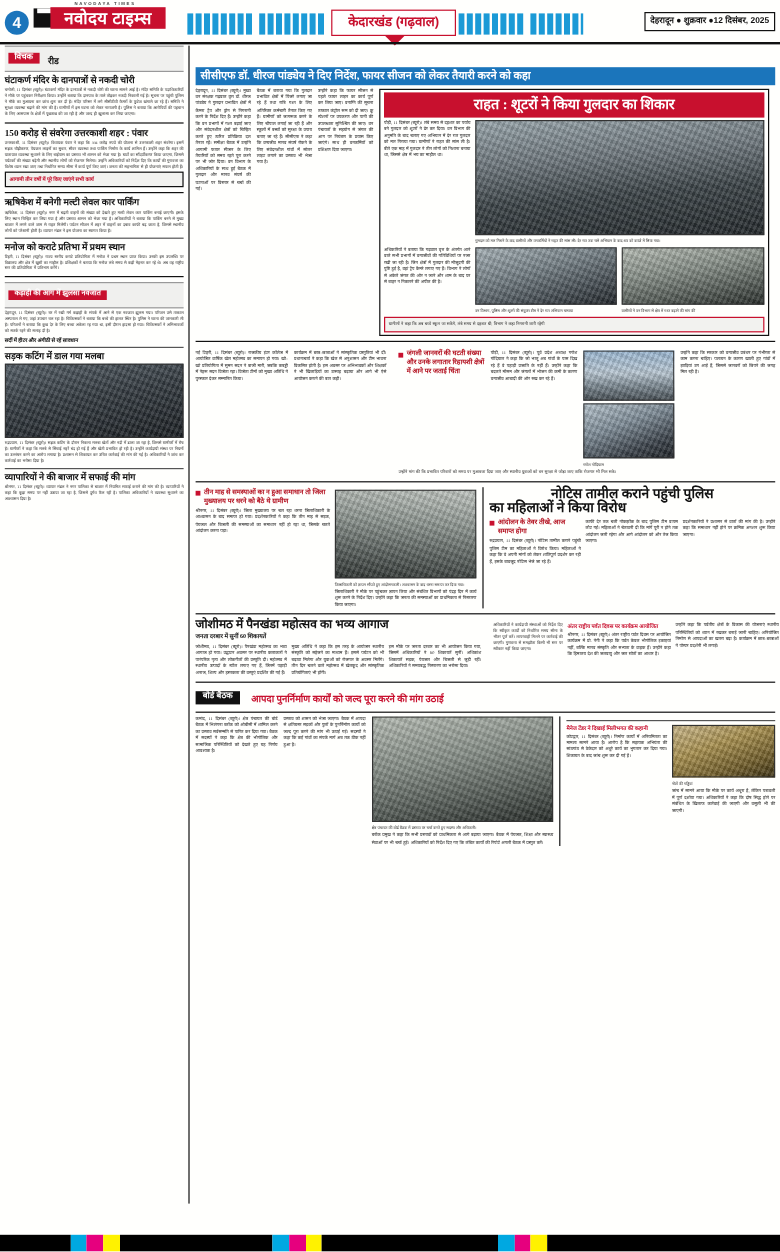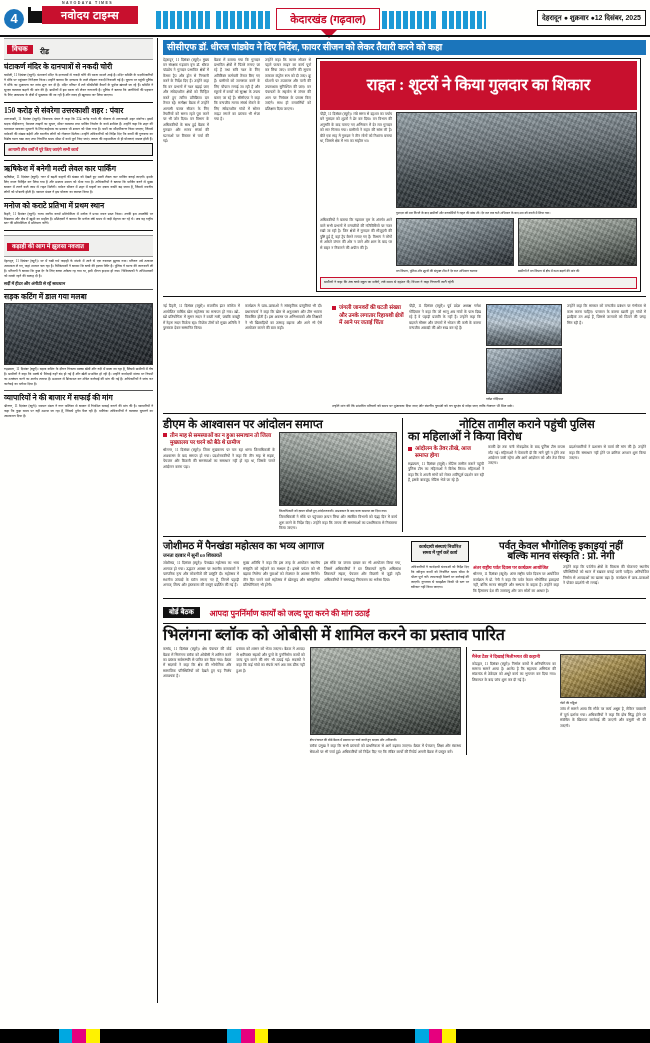--- a/index.html
+++ b/index.html
@@ -24,21 +24,21 @@
   }
   .logo-block { position:absolute; left:28px; top:-6px; width:122px; height:30px; }
   .logo-kicker {
     position:absolute; left:34px; top:-1px; font-size:3.6px; letter-spacing:1.4px;
     color:#444; font-weight:bold; white-space:nowrap;
   }
   .logo-sq { position:absolute; left:0px; top:5px; width:16px; height:16px; background:#111; }
   .logo-sq:after{ content:""; position:absolute; left:3px; top:0px; width:13px; height:4px; background:#fff;}
   .logo-name {
     position:absolute; left:14px; top:4px; height:18px; min-width:96px;
-    background:#c8102e; color:#fff; font-size:11px; font-weight:bold;
+    background:#c8102e; color:#fff; font-size:14px; font-weight:bold;
     line-height:18px; text-align:center; padding:0 4px; letter-spacing:.3px;
   }
   .bars { position:absolute; top:3px; height:18px; overflow:hidden; white-space:nowrap; }
   .bars span { display:inline-block; width:5px; height:18px; background:#1b9ad6; margin-right:2px; vertical-align:top; }
   .bars-left { left:156px; width:118px; }
   .bars-right { left:382px; width:104px; }
   .edition-tab {
     position:absolute; left:276px; top:0px; width:104px; height:22px;
     border:1px solid #c8102e; background:#fff; text-align:center;
   }
@@ -87,21 +87,21 @@
     background:#f0f0ee; padding:1px 3px; margin-bottom:3px;
   }
   .sb-head .chip { font-size:7px; padding:0px 5px; }
   .sb-head .sfx { font-size:7.5px; font-weight:bold; color:#111; margin-left:3px;
     font-family:"Liberation Serif",serif;}
 
   
   .h-lead { font-size:20.5px; letter-spacing:-.2px; }
   .h-sub-bar {
     background:#1b75bb; color:#fff; font-size:9.2px; font-weight:bold;
-    padding:1.5px 4px; margin-top:2px; font-family:"Liberation Serif",serif; line-height:1.25;
+    padding:1.5px 4px; margin-top:18px; font-family:"Liberation Serif",serif; line-height:1.25;
   }
   .h-2 { font-size:14px; }
   .h-3 { font-size:11.5px; }
   .h-4 { font-size:10px; }
   .h-5 { font-size:8.5px; }
   .h-sb { font-size:7.6px; }
 
   
   .photo { position:relative; overflow:hidden; background:#7d868c; }
   .photo .grain {
@@ -249,21 +249,21 @@
 
           <div style="width:148px;">
             <div class="flx" style="gap:5px;">
               <div style="width:46px" class="body-txt">देहरादून, 11 दिसंबर (ब्यूरो)। मुख्य वन संरक्षक गढ़वाल वृत्त डॉ. धीरज पांड्येय ने गुलदार प्रभावित क्षेत्रों में कैमरा ट्रैप और ड्रोन से निगरानी करने के निर्देश दिए हैं। उन्होंने कहा कि वन प्रभागों में गश्त बढ़ाई जाए और संवेदनशील क्षेत्रों को चिन्हित करते हुए त्वरित प्रतिक्रिया दल तैनात रहें। समीक्षा बैठक में उन्होंने आगामी फायर सीजन के लिए तैयारियों को समय रहते पूरा करने पर भी जोर दिया। वन विभाग के अधिकारियों के साथ हुई बैठक में गुलदार और मानव संघर्ष की घटनाओं पर विस्तार से चर्चा की गई।</div>
               <div style="width:46px" class="body-txt">बैठक में बताया गया कि गुलदार प्रभावित क्षेत्रों में पिंजरे लगाए जा रहे हैं तथा रात्रि गश्त के लिए अतिरिक्त कर्मचारी तैनात किए गए हैं। ग्रामीणों को जागरूक करने के लिए चौपाल लगाई जा रही हैं और स्कूलों में बच्चों को सुरक्षा के उपाय बताए जा रहे हैं। सीसीएफ ने कहा कि वन्यजीव मानव संघर्ष रोकने के लिए संवेदनशील गांवों में सोलर लाइट लगाने का प्रस्ताव भी भेजा गया है।</div>
               <div style="width:46px" class="body-txt">उन्होंने कहा कि फायर सीजन से पहले फायर लाइन का कार्य पूर्ण कर लिया जाए। वनाग्नि की सूचना तत्काल कंट्रोल रूम को दी जाए। क्रू स्टेशनों पर उपकरण और पानी की उपलब्धता सुनिश्चित की जाए। वन पंचायतों के सहयोग से जंगल की आग पर नियंत्रण के प्रयास किए जाएंगे। साथ ही वनकर्मियों को प्रशिक्षण दिया जाएगा।</div>
             </div>
           </div>
 
           <div style="width:325px;" class="boxed">
-            <div class="hl" style="font-size:16px;background:#c8102e;color:#fff;padding:16px 3px;text-align:center">राहत : शूटरों ने किया गुलदार का शिकार</div>
+            <div class="hl" style="font-size:12px;background:#c8102e;color:#fff;padding:4px 3px;text-align:center">राहत : शूटरों ने किया गुलदार का शिकार</div>
 
             <div class="flx mt2" style="gap:4px;">
               <div style="width:72px" class="body-txt">पौड़ी, 11 दिसंबर (ब्यूरो)। लंबे समय से दहशत का पर्याय बने गुलदार को शूटरों ने ढेर कर दिया। वन विभाग की अनुमति के बाद चलाए गए अभियान में देर रात गुलदार को मार गिराया गया। ग्रामीणों ने राहत की सांस ली है। बीते एक माह में गुलदार ने तीन लोगों को निशाना बनाया था, जिससे क्षेत्र में भय का माहौल था।</div>
               <div style="width:241px">
                 <div class="photo ph-crowd" style="height:96px">
                   <div class="grain"></div>
                     <div class="frame"></div>
                 </div>
                 <div class="photo-cap mt2">गुलदार को मार गिराने के बाद ग्रामीणों और वनकर्मियों ने राहत की सांस ली। देर रात तक चले अभियान के बाद शव को कब्जे में लिया गया।</div>
               </div>
@@ -328,21 +328,20 @@
           </div>
           <div class="body-txt mt2" style="font-size:3.4px">उन्होंने मांग की कि प्रभावित परिवारों को समय पर मुआवजा दिया जाए और स्थानीय युवाओं को वन सुरक्षा से जोड़ा जाए ताकि रोजगार भी मिल सके।</div>
         </div>
       </div>
 
       <hr class="thick">
 
       <div class="flx" style="gap:5px;">
 
         <div style="width:238px;">
-          <div class="hl h-3">डीएम के आश्वासन पर आंदोलन समाप्त</div>
           <div class="flx mt2" style="gap:4px;">
             <div style="width:112px">
               <div class="bul">तीन माह से समस्याओं का न हुआ समाधान तो जिला मुख्यालय पर धरने को बैठे थे ग्रामीण</div>
               <div class="body-txt mt2">श्रीनगर, 11 दिसंबर (ब्यूरो)। जिला मुख्यालय पर चल रहा धरना जिलाधिकारी के आश्वासन के बाद समाप्त हो गया। प्रदर्शनकारियों ने कहा कि तीन माह से सड़क, पेयजल और बिजली की समस्याओं का समाधान नहीं हो रहा था, जिसके चलते आंदोलन करना पड़ा।</div>
             </div>
             <div style="width:118px">
               <div class="photo ph-hall" style="height:74px">
                 <div class="grain"></div>
                   <div class="frame"></div>
               </div>
@@ -378,49 +377,39 @@
           <div class="flx mt2" style="gap:4px;">
             <div style="width:76px" class="body-txt">जोशीमठ, 11 दिसंबर (ब्यूरो)। पैनखंडा महोत्सव का भव्य आगाज हो गया। उद्घाटन अवसर पर स्थानीय कलाकारों ने पारंपरिक नृत्य और लोकगीतों की प्रस्तुति दी। महोत्सव में स्थानीय उत्पादों के स्टॉल लगाए गए हैं, जिनमें पहाड़ी अनाज, शिल्प और हस्तकला की वस्तुएं प्रदर्शित की गई हैं।</div>
             <div style="width:77px" class="body-txt">मुख्य अतिथि ने कहा कि इस तरह के आयोजन स्थानीय संस्कृति को सहेजने का माध्यम हैं। इससे पर्यटन को भी बढ़ावा मिलेगा और युवाओं को रोजगार के अवसर मिलेंगे। तीन दिन चलने वाले महोत्सव में खेलकूद और सांस्कृतिक प्रतियोगिताएं भी होंगी।</div>
             <div style="width:77px" class="body-txt">इस मौके पर जनता दरबार का भी आयोजन किया गया, जिसमें अधिकारियों ने 60 शिकायतें सुनीं। अधिकांश शिकायतें सड़क, पेयजल और बिजली से जुड़ी रहीं। अधिकारियों ने समयबद्ध निस्तारण का भरोसा दिया।</div>
           </div>
         </div>
 
         <div style="width:1px;background:#111;"></div>
 
         <div style="width:238px;">
-          <div class="flx" style="gap:4px;">
-            <div style="width:58px" class="boxed tint">
-              <div class="kicker-blk" style="font-size:4.6px;text-align:center">कार्यदायी संस्थाएं निर्धारित समय में पूर्ण करें कार्य</div>
-            </div>
-            <div style="width:176px">
-              <div class="hl h-4" style="text-align:center">पर्वत केवल भौगोलिक इकाइयां नहीं</div>
-              <div class="hl h-4" style="text-align:center">बल्कि मानव संस्कृति : प्रो. नेगी</div>
-            </div>
-          </div>
           <div class="flx mt3" style="gap:4px;">
             <div style="width:58px" class="body-txt sm">अधिकारियों ने कार्यदायी संस्थाओं को निर्देश दिए कि स्वीकृत कार्यों को निर्धारित समय सीमा के भीतर पूर्ण करें। लापरवाही मिलने पर कार्रवाई की जाएगी। गुणवत्ता से समझौता किसी भी स्तर पर स्वीकार नहीं किया जाएगा।</div>
             <div style="width:86px">
               <div class="kicker-red" style="font-size:4.6px">अंतर राष्ट्रीय पर्वत दिवस पर कार्यक्रम आयोजित</div>
               <div class="body-txt mt2">श्रीनगर, 11 दिसंबर (ब्यूरो)। अंतर राष्ट्रीय पर्वत दिवस पर आयोजित कार्यक्रम में प्रो. नेगी ने कहा कि पर्वत केवल भौगोलिक इकाइयां नहीं, बल्कि मानव संस्कृति और सभ्यता के वाहक हैं। उन्होंने कहा कि हिमालय देश की जलवायु और जल स्रोतों का आधार है।</div>
             </div>
             <div style="width:86px" class="body-txt">उन्होंने कहा कि पर्वतीय क्षेत्रों के विकास की योजनाएं स्थानीय परिस्थितियों को ध्यान में रखकर बनाई जानी चाहिए। अनियोजित निर्माण से आपदाओं का खतरा बढ़ा है। कार्यक्रम में छात्र–छात्राओं ने पोस्टर प्रदर्शनी भी लगाई।</div>
           </div>
         </div>
       </div>
 
       <hr class="thick">
 
       <div class="chip-row">
         <span class="chip dark">बोर्ड बैठक</span>
         <span class="chip-note">आपदा पुनर्निर्माण कार्यों को जल्द पूरा करने की मांग उठाई</span>
       </div>
 
       <div>
-        <div class="hl" style="font-size:16px">भिलंगना ब्लॉक को ओबीसी में शामिल करने का प्रस्ताव पारित</div>
         <div class="flx mt3" style="gap:5px;">
           <div style="width:70px" class="body-txt">कमांद, 11 दिसंबर (ब्यूरो)। क्षेत्र पंचायत की बोर्ड बैठक में भिलंगना ब्लॉक को ओबीसी में शामिल करने का प्रस्ताव सर्वसम्मति से पारित कर दिया गया। बैठक में सदस्यों ने कहा कि क्षेत्र की भौगोलिक और सामाजिक परिस्थितियों को देखते हुए यह निर्णय आवश्यक है।</div>
           <div style="width:70px" class="body-txt">प्रस्ताव को शासन को भेजा जाएगा। बैठक में आपदा से क्षतिग्रस्त सड़कों और पुलों के पुनर्निर्माण कार्यों को जल्द पूरा करने की मांग भी उठाई गई। सदस्यों ने कहा कि कई गांवों का संपर्क मार्ग अब तक ठीक नहीं हुआ है।</div>
           <div style="width:155px">
             <div class="photo ph-office" style="height:88px">
               <div class="grain"></div>
                 <div class="frame"></div>
             </div>
             <div class="photo-cap mt2">क्षेत्र पंचायत की बोर्ड बैठक में प्रस्ताव पर चर्चा करते हुए सदस्य और अधिकारी।</div>
             <div class="body-txt mt2">ब्लॉक प्रमुख ने कहा कि सभी प्रस्तावों को प्राथमिकता से आगे बढ़ाया जाएगा। बैठक में पेयजल, शिक्षा और स्वास्थ्य सेवाओं पर भी चर्चा हुई। अधिकारियों को निर्देश दिए गए कि लंबित कार्यों की रिपोर्ट अगली बैठक में प्रस्तुत करें।</div>

